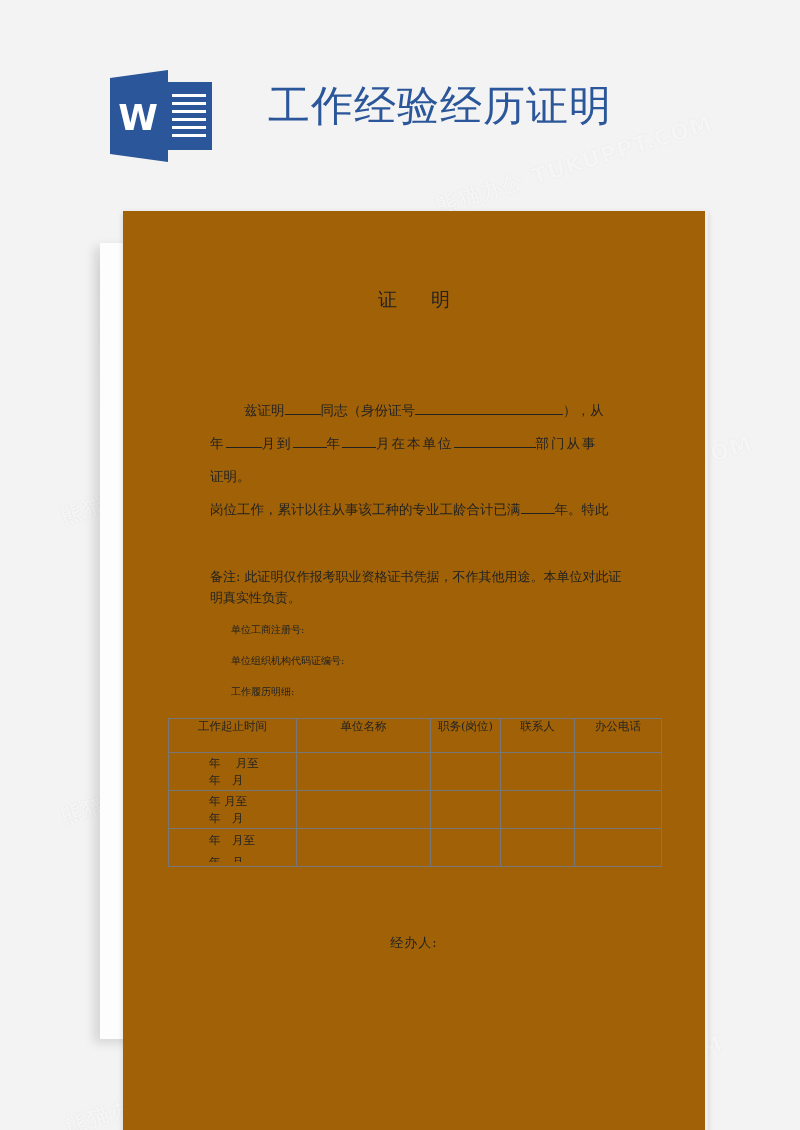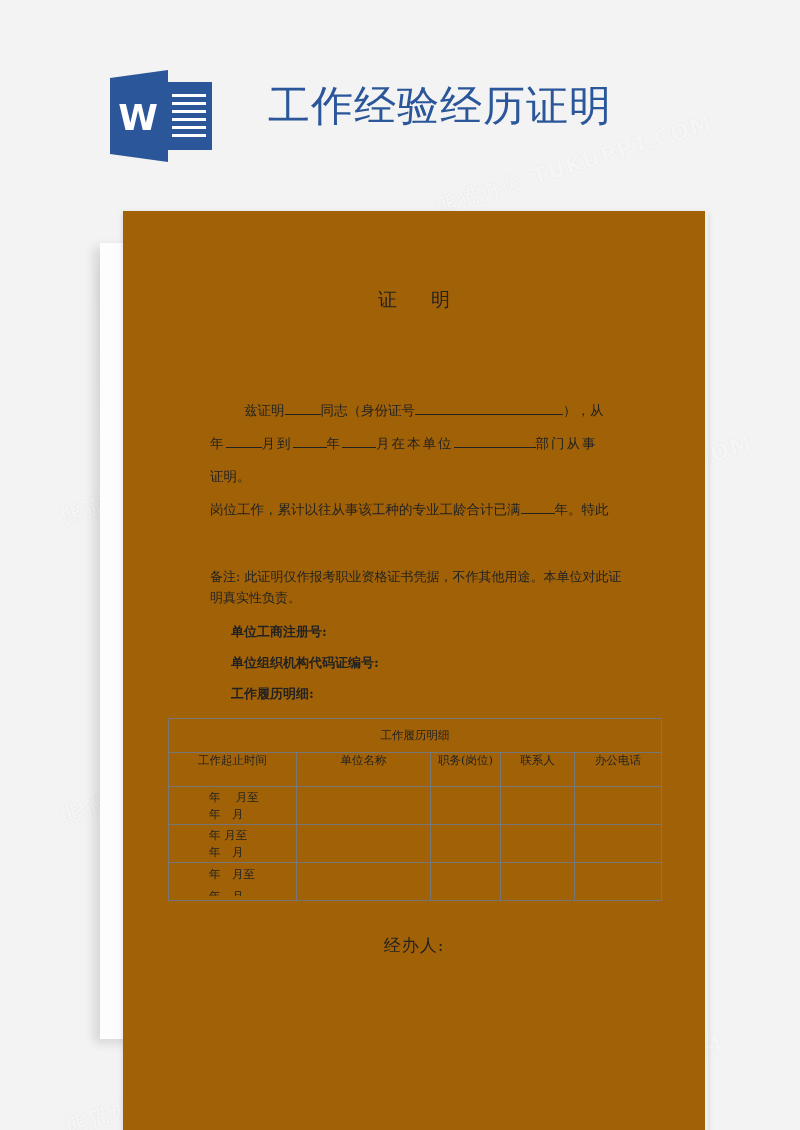--- a/index.html
+++ b/index.html
@@ -42,33 +42,33 @@
     }
     .body-text {
       position: absolute; left: 87px; width: 410px; top: 183px;
       font-size: 13.5px; color: #222; line-height: 33px; text-align: justify;
     }
     .body-text .ul { display: inline-block; border-bottom: 1px solid #222; height: 14px; vertical-align: baseline; }
     .note {
       position: absolute; left: 87px; width: 420px; top: 355px;
       font-size: 13px; color: #222; line-height: 21px;
     }
-    .info-line { position: absolute; left: 108px; font-size: 13px; color: #222; font-weight: bold; }
+    .info-line { position: absolute; left: 108px; font-size: 10px; color: #222; }
     .work-table {
       position: absolute; left: 45px; top: 507px; width: 493px;
       border-collapse: collapse; font-size: 11.5px; color: #222; table-layout: fixed;
     }
     .work-table td { border: 1px solid #777; padding: 0; text-align: center; vertical-align: middle; }
     .work-table .caption-row td { height: 33px; }
     .work-table .head-row td { height: 33px; vertical-align: top; }
     .work-table .data-row td { height: 37px; }
     .date-cell { text-align: left !important; padding-left: 40px !important; line-height: 17px; margin-left: 40px; }
     .handler {
       position: absolute; left: 0; width: 100%; top: 723px; text-align: center;
-      font-size: 17px; color: #222; letter-spacing: 1px;
+      font-size: 13px; color: #222; letter-spacing: 1px;
     }
   </style>
 </head>
 <body>
 
 <div class="watermark" style="left:430px;top:150px;">熊猫办公 TUKUPPT.COM</div>
 <div class="watermark" style="left:55px;top:460px;">熊猫办公 TUKUPPT.COM</div>
 <div class="watermark" style="left:470px;top:470px;">熊猫办公 TUKUPPT.COM</div>
 <div class="watermark" style="left:55px;top:760px;">熊猫办公 TUKUPPT.COM</div>
 <div class="watermark" style="left:60px;top:1070px;">熊猫办公 TUKUPPT.COM</div>
@@ -118,23 +118,20 @@
 
   <table class="work-table">
     <colgroup>
       <col style="width:128px">
         <col style="width:134px">
         <col style="width:70px">
         <col style="width:74px">
         <col style="width:87px">
     </colgroup>
     <tbody>
-        <tr class="caption-row">
-      <td colspan="5">工作履历明细</td>
-    </tr>
     <tr class="head-row">
       <td>工作起止时间</td>
       <td>单位名称</td>
       <td>职务(岗位)</td>
       <td>联系人</td>
       <td>办公电话</td>
     </tr>
     <tr class="data-row">
       <td class="date-cell">
             <div>年　 月至</div>

